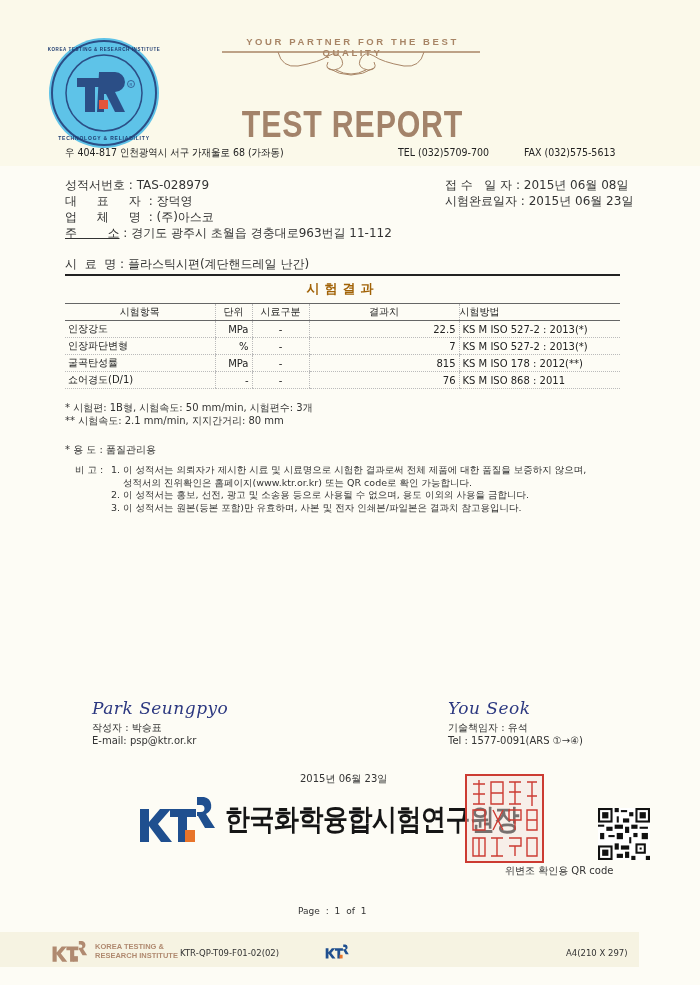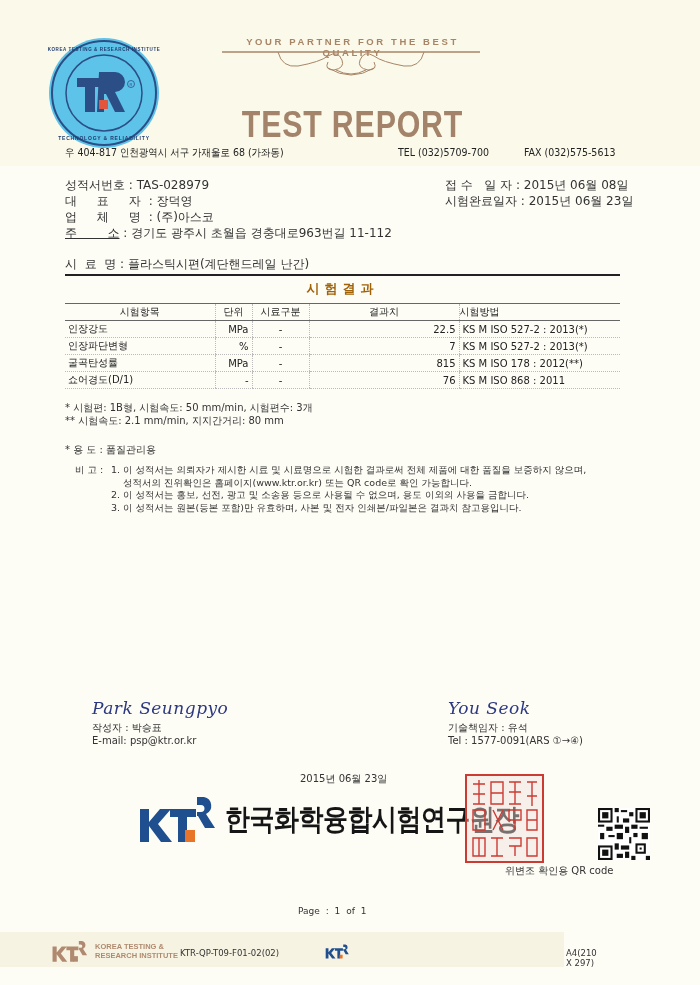--- a/index.html
+++ b/index.html
@@ -48,21 +48,21 @@
   .issue-date { position: absolute; left: 300px; top: 772px; font-size: 10px; color: #333; }
 
   .ktr-logo { position: absolute; left: 140px; top: 795px; width: 80px; height: 52px; }
   .institute { position: absolute; left: 225px; top: 800px; font-weight: bold; font-size: 29px; color: #151515; letter-spacing: -0.5px; transform: scaleX(0.86); transform-origin: left; }
   .stamp { position: absolute; left: 465px; top: 774px; width: 79px; height: 89px; border: 2px solid #cc3b32; background: rgba(240,225,220,0.45); }
   .qr { position: absolute; left: 598px; top: 808px; width: 52px; height: 52px; }
   .qr-caption { position: absolute; left: 505px; top: 864px; font-size: 10px; color: #333; }
 
   .page-num { position: absolute; left: 298px; top: 906px; font-size: 9px; color: #333; word-spacing: 3px; }
 
-  .footer { position: absolute; left: 0; top: 932px; width: 564px; height: 35px; background: #f6f3e2; }
+  .footer { position: absolute; left: 0; top: 932px; width: 639px; height: 35px; background: #f6f3e2; }
   .footer .f-logo { position: absolute; left: 50px; top: 8px; }
   .footer .f-inst { position: absolute; left: 95px; top: 10px; font-family: "Liberation Sans", sans-serif; font-weight: bold; font-size: 7.5px; line-height: 9px; color: #b08a70; }
   .footer .f-code { position: absolute; left: 180px; top: 16px; font-size: 8.5px; color: #333; }
   .footer .f-mini { position: absolute; left: 325px; top: 12px; }
   .footer .f-size { position: absolute; left: 566px; top: 16px; font-size: 8.5px; color: #333; }
 </style>
 </head>
 <body>
 
 <div class="header-band"></div>

